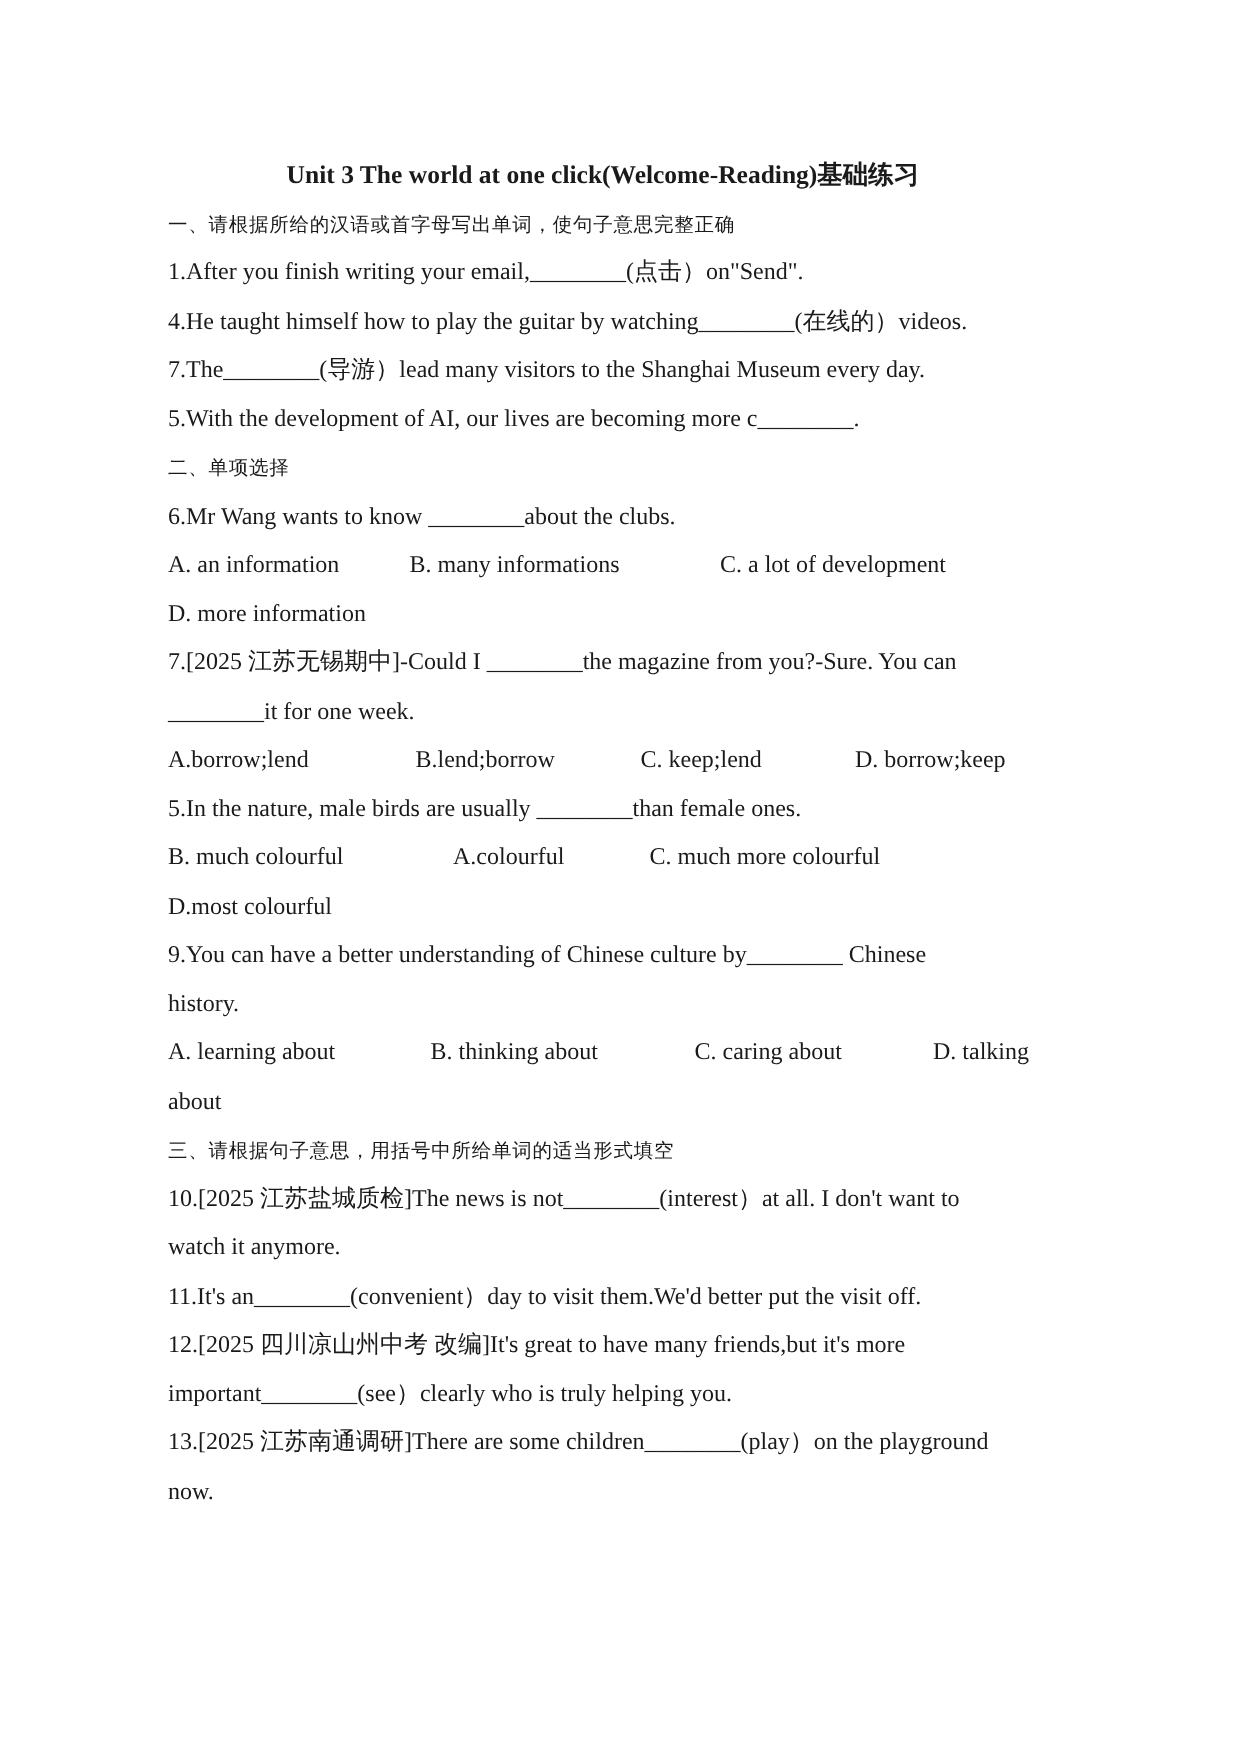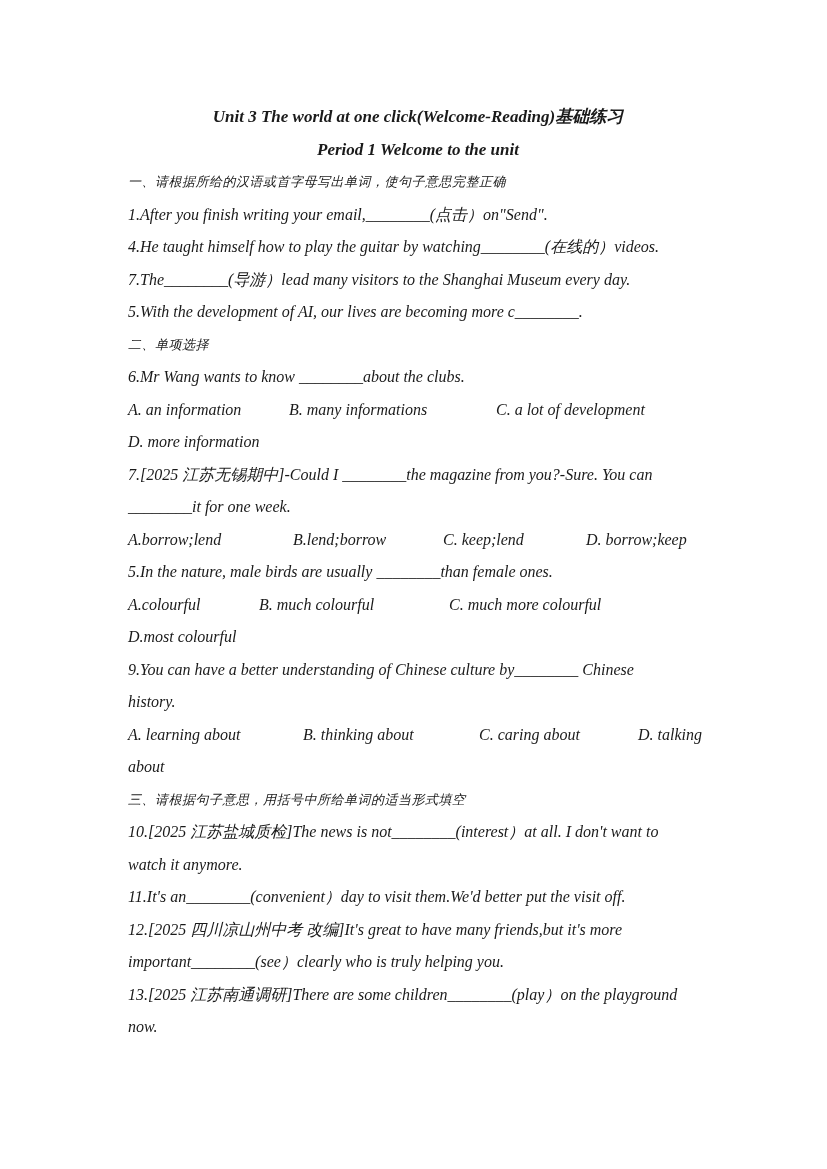--- a/index.html
+++ b/index.html
@@ -13,23 +13,22 @@
     height: 1169px;
     background: #ffffff;
     color: #1a1a1a;
     font-family: "Liberation Serif", "DejaVu Serif", serif;
     font-size: 16px;
     overflow: hidden;
   }
   .content {
     position: absolute;
     top: 101px;
-    left: 128px;
+    left: 112px;
     width: 580px;
-    font-style: italic;
   }
   .line {
     height: 32.5px;
     line-height: 32.5px;
     white-space: nowrap;
   }
   .doc-title {
     text-align: center;
     font-weight: bold;
     font-size: 17px;
@@ -61,21 +60,20 @@
   .w176 { width: 176px; }
   .w159 { width: 159px; }
 </style>
 </head>
 <body>
 
 <div class="page">
   <div class="content">
 
     <div class="line doc-title">Unit 3 The world at one click(Welcome-Reading)基础练习</div>
-    <div class="line doc-title">Period 1 Welcome to the unit</div>
 
     <div class="line cn-heading">一、请根据所给的汉语或首字母写出单词，使句子意思完整正确</div>
     <div class="line">1.After you finish writing your email,________(点击）on"Send".</div>
     <div class="line">4.He taught himself how to play the guitar by watching________(在线的）videos.</div>
     <div class="line">7.The________(导游）lead many visitors to the Shanghai Museum every day.</div>
     <div class="line">5.With the development of AI, our lives are becoming more c________.</div>
 
     <div class="line cn-heading">二、单项选择</div>
 
     <div class="line">6.Mr Wang wants to know ________about the clubs.</div>
@@ -90,22 +88,22 @@
     <div class="line">________it for one week.</div>
     <div class="line opts">
       <span class="opt w165">A.borrow;lend</span>
       <span class="opt w150">B.lend;borrow</span>
       <span class="opt w143">C. keep;lend</span>
       <span class="opt">D. borrow;keep</span>
     </div>
 
     <div class="line">5.In the nature, male birds are usually ________than female ones.</div>
     <div class="line opts">
+      <span class="opt w190">B. much colourful</span>
       <span class="opt w131">A.colourful</span>
-      <span class="opt w190">B. much colourful</span>
       <span class="opt">C. much more colourful</span>
     </div>
     <div class="line">D.most colourful</div>
 
     <div class="line">9.You can have a better understanding of Chinese culture by________ Chinese</div>
     <div class="line">history.</div>
     <div class="line opts">
       <span class="opt w175">A. learning about</span>
       <span class="opt w176">B. thinking about</span>
       <span class="opt w159">C. caring about</span>

